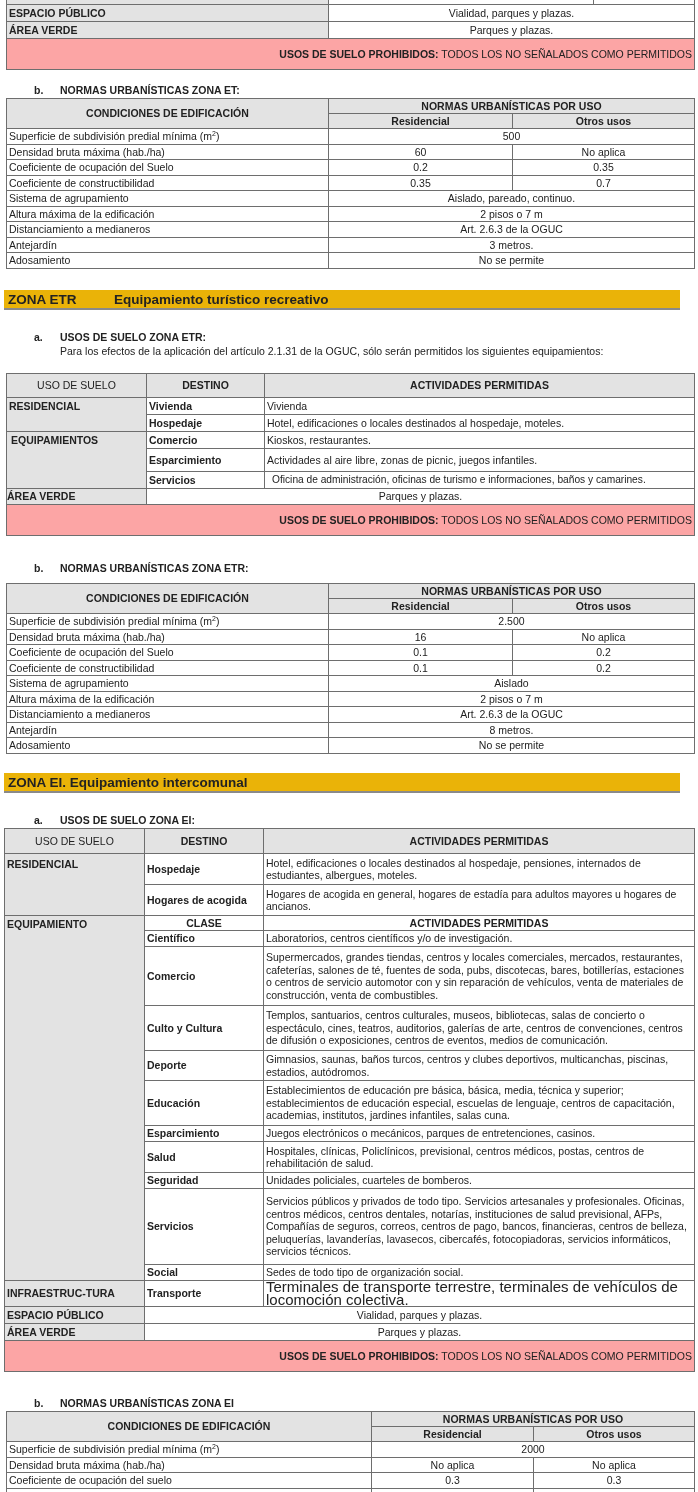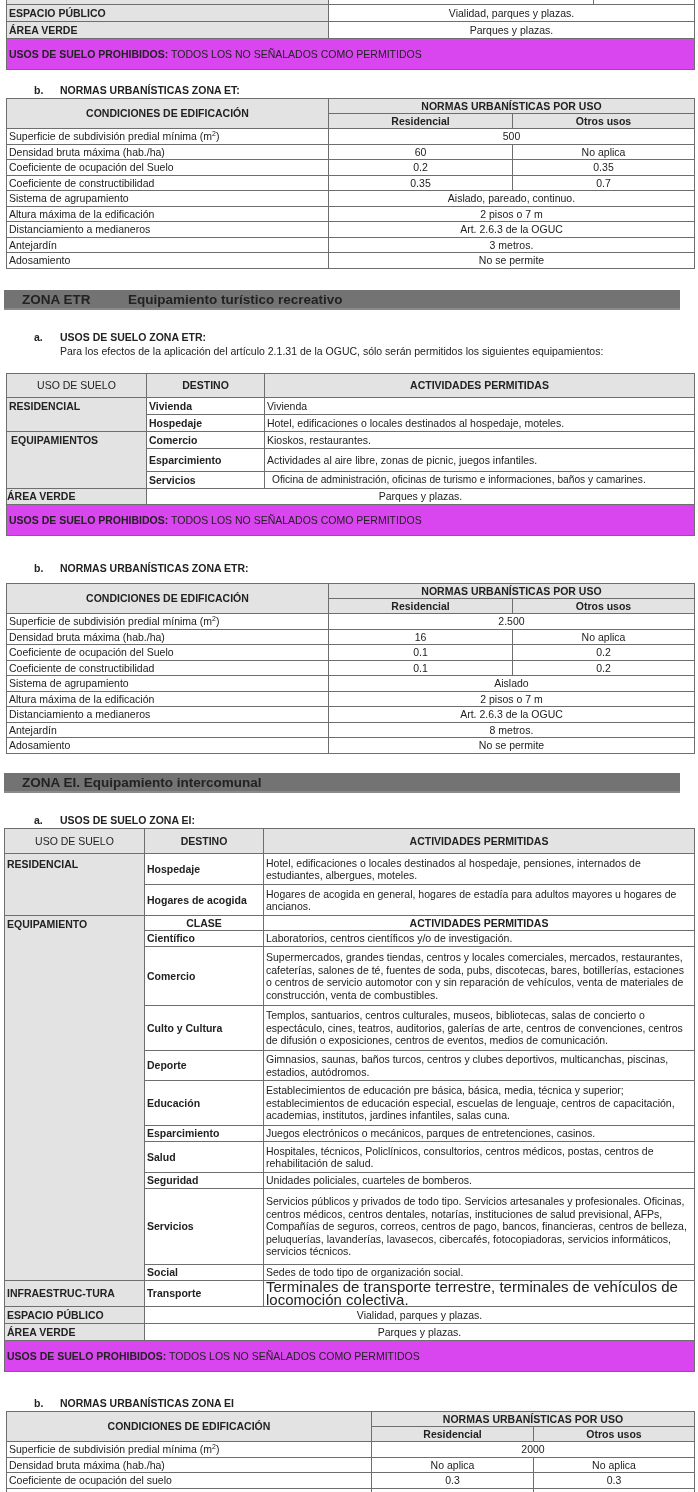--- a/index.html
+++ b/index.html
@@ -5,24 +5,24 @@
   html, body { margin:0; padding:0; background:#fff; }
   body { width:698px; height:1492px; overflow:hidden; position:relative;
          font-family:"Liberation Sans", sans-serif; color:#222; font-size:10.5px; }
   table { border-collapse:collapse; table-layout:fixed; position:absolute; }
   td, th { border:1px solid #6e6e6e; padding:0 2px; font-size:10.5px; line-height:12.5px;
            vertical-align:middle; overflow:hidden; }
   .gray { background:#e3e3e3; }
   .b { font-weight:bold; }
   .c { text-align:center; }
   .hdr { font-weight:bold; text-align:center; background:#e3e3e3; }
-  .prohib { background:#d946ef; text-align:left; }
-  .zone-title { position:absolute; left:4px; width:676px; height:20px; background:#737373;
+  .prohib { background:#fca5a5; text-align:right; }
+  .zone-title { position:absolute; left:4px; width:676px; height:20px; background:#eab308;
                 border-bottom:2px solid #8a8a8a; font-weight:bold; font-size:13.5px;
-                line-height:20px; padding-left:18px; box-sizing:border-box; }
+                line-height:20px; padding-left:4px; box-sizing:border-box; }
   .sub { position:absolute; left:34px; font-weight:bold; font-size:10.5px; }
   .sub .ltr { display:inline-block; width:26px; }
   .note { position:absolute; left:60px; font-size:10.5px; }
   .tl td.vtop { vertical-align:top; }
   sup { font-size:7px; line-height:0; }
 </style>
 </head>
 <body>
 
 <table style="left:6px; top:-3px; width:689px;">
@@ -267,21 +267,21 @@
   <tr style="height:45px">
     <td class="b">Educación</td>
     <td>Establecimientos de educación pre básica, básica, media, técnica y superior; establecimientos de educación especial, escuelas de lenguaje,  centros de capacitación, academias, institutos, jardines infantiles, salas cuna.</td>
   </tr>
   <tr style="height:16px">
     <td class="b">Esparcimiento</td>
     <td>Juegos electrónicos o mecánicos, parques de entretenciones, casinos.</td>
   </tr>
   <tr style="height:31px">
     <td class="b">Salud</td>
-    <td>Hospitales, técnicos, Policlínicos, consultorios, centros médicos, postas, centros de rehabilitación de salud.</td>
+    <td>Hospitales, clínicas, Policlínicos, previsional, centros médicos, postas, centros de rehabilitación de salud.</td>
   </tr>
   <tr style="height:16px">
     <td class="b">Seguridad</td>
     <td>Unidades policiales, cuarteles de bomberos.</td>
   </tr>
   <tr style="height:76px">
     <td class="b">Servicios</td>
     <td>Servicios públicos y privados de todo tipo. Servicios artesanales y profesionales. Oficinas, centros médicos, centros dentales, notarías, instituciones de salud previsional, AFPs, Compañías de seguros, correos, centros de pago, bancos, financieras, centros de belleza, peluquerías, lavanderías, lavasecos, cibercafés, fotocopiadoras, servicios informáticos, servicios técnicos.</td>
   </tr>
   <tr style="height:16px">

